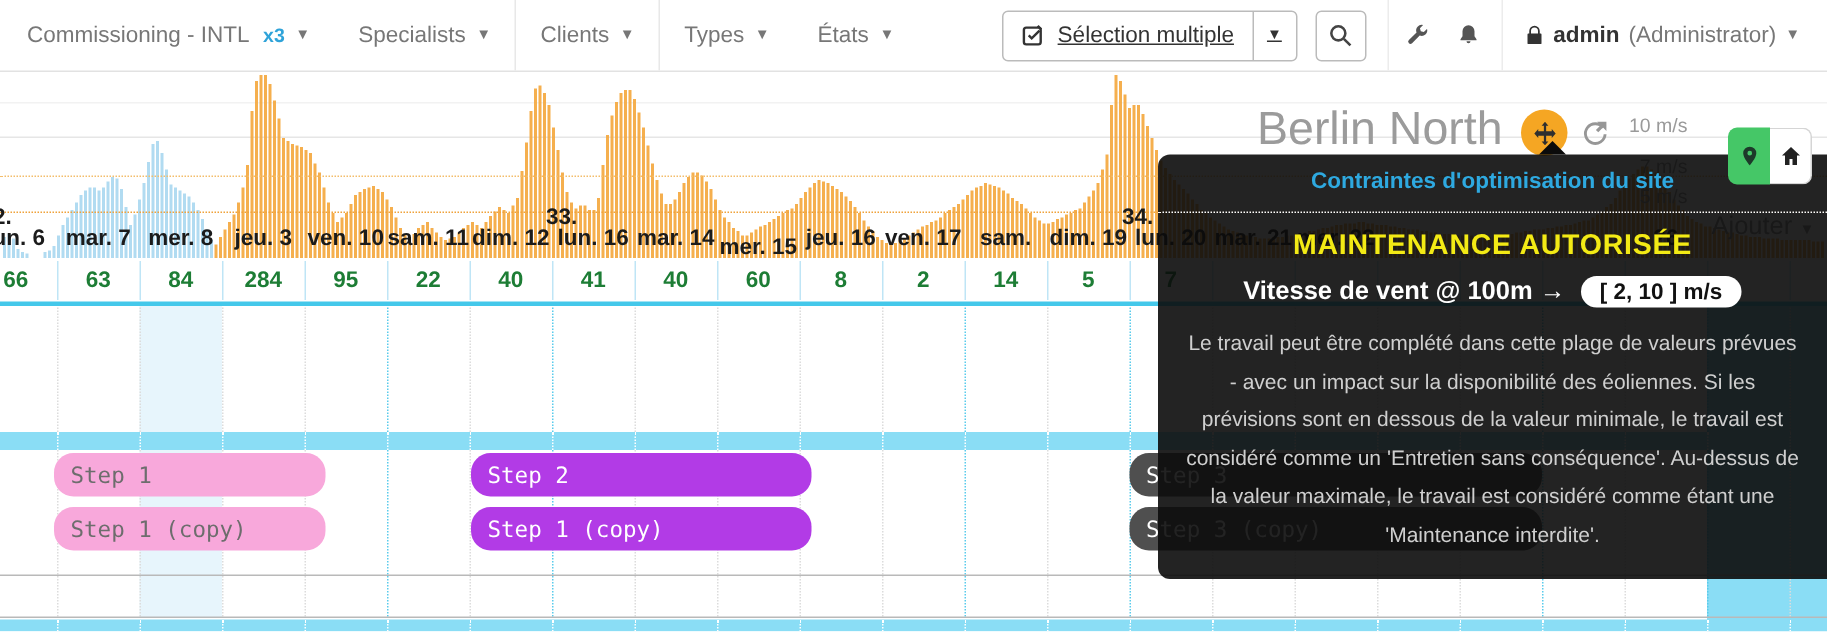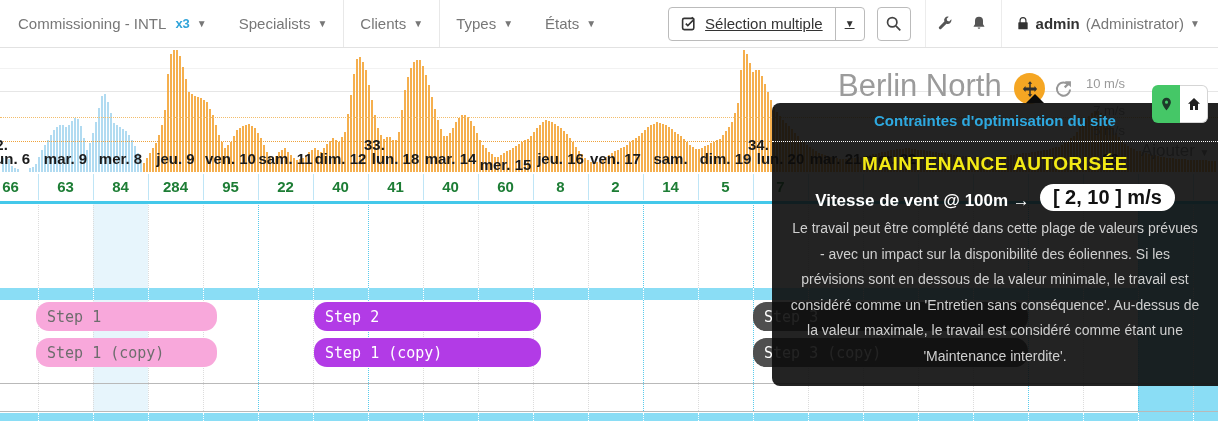--- a/index.html
+++ b/index.html
@@ -57,23 +57,23 @@
       box-sizing:border-box;color:#222;}
   
   .tooltip{position:absolute;left:772px;top:103px;width:446px;height:283px;background:rgba(11,11,11,.9);
       border-radius:8px 0 0 8px;z-index:40;color:#fff;}
   .tooltip .tt-caret{position:absolute;top:-9px;left:254px;width:0;height:0;
       border-left:9px solid transparent;border-right:9px solid transparent;border-bottom:9px solid #0b0b0b;}
   .tt-title{position:absolute;top:9px;left:0;right:0;text-align:center;font-size:15px;font-weight:bold;color:#2ea9e0;}
   .tt-sep{position:absolute;top:38px;left:0;right:0;border-top:1px dotted #fff;}
   .tt-heading{position:absolute;top:50px;left:0;right:0;text-align:center;font-size:19px;font-weight:bold;
       color:#f3ea15;letter-spacing:.5px;}
-  .tt-windrow{position:absolute;top:81px;left:0;right:0;display:flex;align-items:flex-end;justify-content:center;gap:10px;}
+  .tt-windrow{position:absolute;top:81px;left:0;right:0;display:flex;align-items:flex-start;justify-content:center;gap:10px;}
   .tt-windlabel{font-size:17px;font-weight:bold;color:#fff;}
-  .tt-pill{background:#fff;color:#111;border-radius:14px;padding:2px 13px;font-size:20px;font-weight:bold;}
+  .tt-pill{background:#fff;color:#111;border-radius:14px;padding:2px 13px;font-size:15px;font-weight:bold;}
   .tt-body{position:absolute;top:113px;left:0;right:0;padding:0 18px;text-align:center;font-size:14px;
       line-height:25.5px;color:#cfcfcf;}
 </style>
 </head>
 <body>
 
 <div id="app">
 
   <nav class="navbar">
     <div class="nav-item brand">
@@ -556,33 +556,33 @@
       <div class="wind-bar" style="left: 1208px; top: 160.571px; height: 11.4286px; background: rgb(244, 166, 59); z-index: 2;"></div>
       <div class="wind-bar" style="left: 1211px; top: 160.714px; height: 11.2857px; background: rgb(244, 166, 59); z-index: 2;"></div>
       <div class="wind-bar" style="left: 1214px; top: 160.857px; height: 11.1429px; background: rgb(244, 166, 59); z-index: 2;"></div>
     </div>
   <div class="layer" id="calendar-layer">
       <div class="week-label" style="left: -13px; top: 136px; width: 30px; text-align: left;">32.</div>
       <div class="week-label" style="left: 364px; top: 136px; width: 30px; text-align: left;">33.</div>
       <div class="week-label" style="left: 748px; top: 136px; width: 30px; text-align: left;">34.</div>
       <div class="date-label" style="left: -29.5px; top: 150px; width: 80px;">lun. 6</div>
       <div class="count-label" style="left: -29.5px; top: 178px; width: 80px;">66</div>
-      <div class="date-label" style="left: 25.5px; top: 150px; width: 80px;">mar. 9</div>
+      <div class="date-label" style="left: 25.5px; top: 150px; width: 80px;">mar. 7</div>
       <div class="count-label" style="left: 25.5px; top: 178px; width: 80px;">63</div>
       <div class="date-label" style="left: 80.5px; top: 150px; width: 80px;">mer. 8</div>
       <div class="count-label" style="left: 80.5px; top: 178px; width: 80px;">84</div>
-      <div class="date-label" style="left: 135.5px; top: 150px; width: 80px;">jeu. 9</div>
+      <div class="date-label" style="left: 135.5px; top: 150px; width: 80px;">jeu. 3</div>
       <div class="count-label" style="left: 135.5px; top: 178px; width: 80px;">284</div>
       <div class="date-label" style="left: 190.5px; top: 150px; width: 80px;">ven. 10</div>
       <div class="count-label" style="left: 190.5px; top: 178px; width: 80px;">95</div>
       <div class="date-label" style="left: 245.5px; top: 150px; width: 80px;">sam. 11</div>
       <div class="count-label" style="left: 245.5px; top: 178px; width: 80px;">22</div>
       <div class="date-label" style="left: 300.5px; top: 150px; width: 80px;">dim. 12</div>
       <div class="count-label" style="left: 300.5px; top: 178px; width: 80px;">40</div>
-      <div class="date-label" style="left: 355.5px; top: 150px; width: 80px;">lun. 18</div>
+      <div class="date-label" style="left: 355.5px; top: 150px; width: 80px;">lun. 16</div>
       <div class="count-label" style="left: 355.5px; top: 178px; width: 80px;">41</div>
       <div class="date-label" style="left: 410.5px; top: 150px; width: 80px;">mar. 14</div>
       <div class="count-label" style="left: 410.5px; top: 178px; width: 80px;">40</div>
       <div class="date-label" style="left: 465.5px; top: 156px; width: 80px;">mer. 15</div>
       <div class="count-label" style="left: 465.5px; top: 178px; width: 80px;">60</div>
       <div class="date-label" style="left: 520.5px; top: 150px; width: 80px;">jeu. 16</div>
       <div class="count-label" style="left: 520.5px; top: 178px; width: 80px;">8</div>
       <div class="date-label" style="left: 575.5px; top: 150px; width: 80px;">ven. 17</div>
       <div class="count-label" style="left: 575.5px; top: 178px; width: 80px;">2</div>
       <div class="date-label" style="left: 630.5px; top: 150px; width: 80px;">sam.</div>

